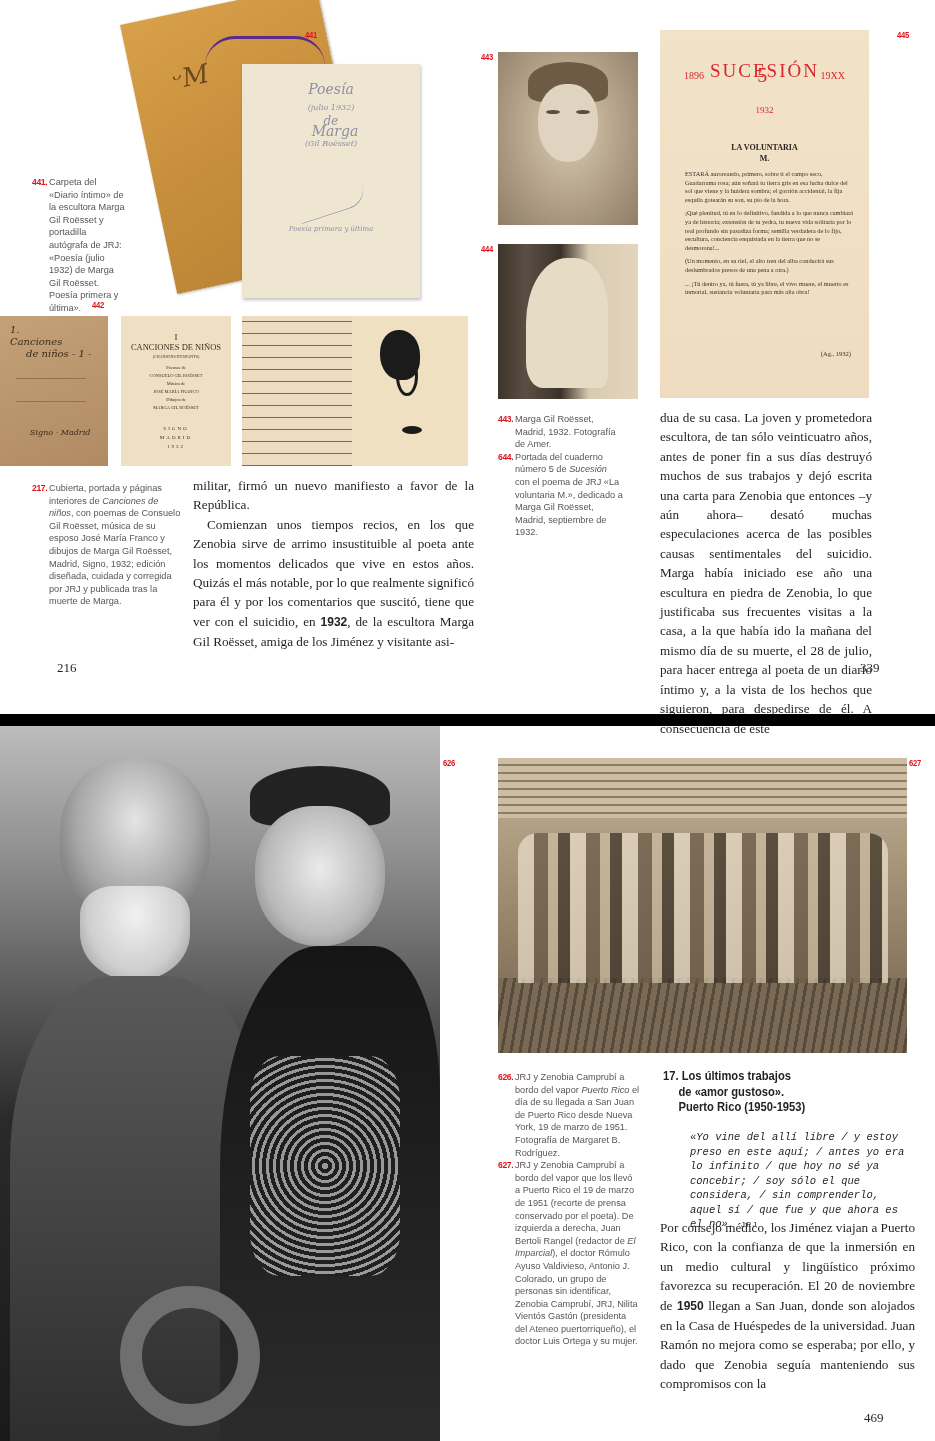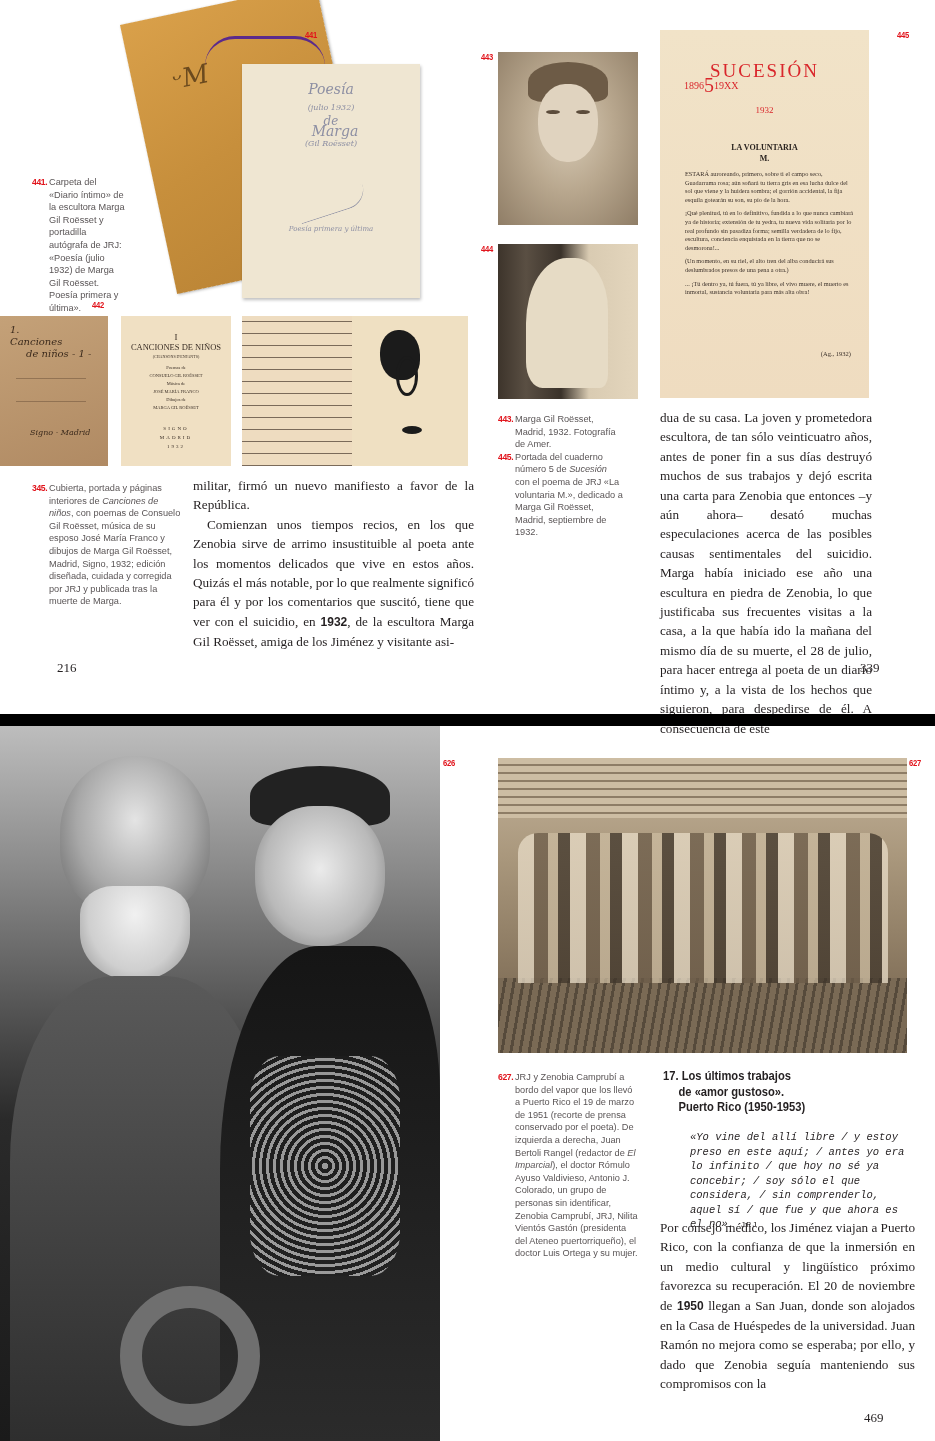--- a/index.html
+++ b/index.html
@@ -25,21 +25,21 @@
 
   
   .folder-back { position: absolute; left: 120px; top: 25px; width: 200px; height: 275px; background: linear-gradient(160deg, #d9a04a 0%, #c78f3c 50%, #b88234 100%); transform: rotate(-12deg); transform-origin: left top; box-shadow: 1px 1px 3px rgba(0,0,0,0.3); }
   .folder-front { position: absolute; left: 242px; top: 64px; width: 178px; height: 234px; background: #efe6d2; box-shadow: 1px 2px 3px rgba(0,0,0,0.25); }
   .ribbon { position: absolute; left: 205px; top: 36px; width: 120px; height: 30px; border-top: 3px solid #5b2a8c; border-radius: 60px 60px 0 0; }
   .handwriting { position: absolute; font-family: "DejaVu Serif", serif; font-style: italic; color: #8d8fa3; font-size: 11px; text-align: center; line-height: 11px; }
 
   .doc-img { position: absolute; background: #e8d8b8; }
   .sucesion-page { position: absolute; left: 660px; top: 30px; width: 209px; height: 368px; background: linear-gradient(180deg, #f1e3c8 0%, #efdcc0 100%); }
   .suc-title { position: absolute; left: 0; width: 100%; top: 30px; text-align: center; color: #d9262b; font-family: "Liberation Serif", serif; font-size: 19px; letter-spacing: 2px; }
-  .suc-row { position: absolute; top: 50px; left: 24px; right: 24px; display: flex; justify-content: flex-start; color: #d9262b; font-family: "Liberation Serif", serif; font-size: 10px; }
+  .suc-row { position: absolute; top: 40px; left: 24px; right: 24px; display: flex; justify-content: space-between; color: #d9262b; font-family: "Liberation Serif", serif; font-size: 10px; }
   .suc-big { font-size: 20px; margin-top: -6px; }
   .suc-year { position: absolute; top: 75px; width: 100%; text-align: center; color: #d9262b; font-size: 9px; }
   .suc-poemtitle { position: absolute; top: 112px; width: 100%; text-align: center; font-weight: bold; font-size: 8px; color: #2b2420; line-height: 11px; }
   .suc-poem { position: absolute; top: 140px; left: 25px; right: 14px; font-size: 6.3px; line-height: 8.6px; color: #3b302a; }
   .suc-poem p { margin-bottom: 5px; }
   .suc-sig { position: absolute; top: 320px; right: 18px; font-size: 6.5px; color: #3b302a; }
 
   .section-title { position: absolute; left: 663px; top: 1068px; font-family: "Liberation Sans", sans-serif; font-weight: bold; font-size: 13px; line-height: 15.5px; color: #231f20; transform: scaleX(0.86); transform-origin: left top; }
   .section-title .t-line2 { padding-left: 18px; display: block; }
   .epigraph { position: absolute; left: 690px; top: 1130px; width: 225px; font-family: Liberation Mono, monospace; font-style: italic; font-size: 10.5px; line-height: 14.5px; color: #231f20; }
@@ -106,21 +106,21 @@
     <div class="doc-img" style="left:242px;top:316px;width:110px;height:150px;background:repeating-linear-gradient(180deg,#eedcc0 0px,#eedcc0 5px,#7a6a5a 5px,#7a6a5a 6px,#eedcc0 6px,#eedcc0 12px);"></div>
     <div class="doc-img" style="left:352px;top:316px;width:116px;height:150px;background:#efe0c2;">
       <div class="abs" style="left:28px;top:14px;width:40px;height:50px;background:#1b1b1b;border-radius:45% 50% 40% 50%;"></div>
       <div class="abs" style="left:44px;top:40px;width:22px;height:40px;border:3px solid #1b1b1b;border-radius:50%;"></div>
       <div class="abs" style="left:50px;top:110px;width:20px;height:8px;background:#1b1b1b;border-radius:50%;"></div>
     </div>
   </div>
 
   <div class="caption" style="left:32px;top:482px;width:152px;">
     <div class="cap-item">
-      <span class="cap-num">345.</span>
+      <span class="cap-num">217.</span>
       <span>Cubierta, portada y páginas interiores de </span><i>Canciones de niños</i><span>, con poemas de Consuelo Gil Roësset, música de su esposo José María Franco y dibujos de Marga Gil Roësset, Madrid, Signo, 1932; edición diseñada, cuidada y corregida por JRJ y publicada tras la muerte de Marga.</span>
     </div>
   </div>
 
   <div class="body-text" style="left:193px;top:476px;width:281px;">
     <p>militar, firmó un nuevo manifiesto a favor de la República.</p>
     <p class="indent"><span>Comienzan unos tiempos recios, en los que Zenobia sirve de arrimo insustituible al poeta ante los momentos delicados que vive en estos años. Quizás el más notable, por lo que realmente significó para él y por los comentarios que suscitó, tiene que ver con el suicidio, en </span><b>1932</b><span>, de la escultora Marga Gil Roësset, amiga de los Jiménez y visitante asi-</span></p>
   </div>
 
   <div class="pagenum" style="left:57px;top:660px;">216</div>
@@ -159,21 +159,21 @@
     </div>
     <div class="suc-sig">(Ag., 1932)</div>
   </div>
 
   <div class="caption" style="left:498px;top:413px;width:126px;">
     <div class="cap-item">
       <span class="cap-num">443.</span>
       <span>Marga Gil Roësset, Madrid, 1932. Fotografía de Amer.</span>
     </div>
     <div class="cap-item">
-      <span class="cap-num">445.</span>
+      <span class="cap-num">644.</span>
       <span>Portada del cuaderno número 5 de </span><i>Sucesión</i><span> con el poema de JRJ «La voluntaria M.», dedicado a Marga Gil Roësset, Madrid, septiembre de 1932.</span>
     </div>
   </div>
 
   <div class="body-text" style="left:660px;top:408px;width:212px;">
     <p>dua de su casa. La joven y prometedora escultora, de tan sólo veinticuatro años, antes de poner fin a sus días destruyó muchos de sus trabajos y dejó escrita una carta para Zenobia que entonces –y aún ahora– desató muchas especulaciones acerca de las posibles causas sentimentales del suicidio. Marga había iniciado ese año una escultura en piedra de Zenobia, lo que justificaba sus frecuentes visitas a la casa, a la que había ido la mañana del mismo día de su muerte, el 28 de julio, para hacer entrega al poeta de un diario íntimo y, a la vista de los hechos que siguieron, para despedirse de él. A consecuencia de este</p>
   </div>
 
   <div class="pagenum" style="left:860px;top:660px;">339</div>
 </div>
@@ -195,20 +195,24 @@
 
   <div class="photo" style="left:498px;top:758px;width:409px;height:295px;background:linear-gradient(180deg,#c4b39a 0%,#a8967b 35%,#8a7860 70%,#6e5e4a 100%);">
     <div class="abs" style="left:0;top:0;width:100%;height:60px;background:repeating-linear-gradient(180deg,#cdbda3 0 6px,#8e7d66 6px 8px);"></div>
     <div class="abs" style="left:0;top:220px;width:100%;height:75px;background:repeating-linear-gradient(100deg,#7a6a55 0 6px,#564a3b 6px 9px);"></div>
     <div class="abs" style="left:20px;top:75px;width:370px;height:150px;background:repeating-linear-gradient(90deg,#e8dcc7 0 16px,#6b5b48 16px 30px,#cbbba0 30px 40px,#3f352a 40px 52px);opacity:.75;border-radius:20px 20px 0 0;"></div>
   </div>
   <div class="fignum" style="left:909px;top:758px;">627</div>
 
   <div class="caption" style="left:498px;top:1071px;width:142px;">
     <div class="cap-item">
+      <span class="cap-num">626.</span>
+      <span>JRJ y Zenobia Camprubí a bordo del vapor </span><i>Puerto Rico</i><span> el día de su llegada a San Juan de Puerto Rico desde Nueva York, 19 de marzo de 1951. Fotografía de Margaret B. Rodríguez.</span>
+    </div>
+    <div class="cap-item">
       <span class="cap-num">627.</span>
       <span>JRJ y Zenobia Camprubí a bordo del vapor que los llevó a Puerto Rico el 19 de marzo de 1951 (recorte de prensa conservado por el poeta). De izquierda a derecha, Juan Bertoli Rangel (redactor de </span><i>El Imparcial</i><span>), el doctor Rómulo Ayuso Valdivieso, Antonio J. Colorado, un grupo de personas sin identificar, Zenobia Camprubí, JRJ, Nilita Vientós Gastón (presidenta del Ateneo puertorriqueño), el doctor Luis Ortega y su mujer.</span>
     </div>
   </div>
 
   <div class="section-title">
     <span style="display:block">17. Los últimos trabajos</span>
     <span class="t-line2">de «amor gustoso».</span>
     <span class="t-line2">Puerto Rico (1950-1953)</span>
   </div>

